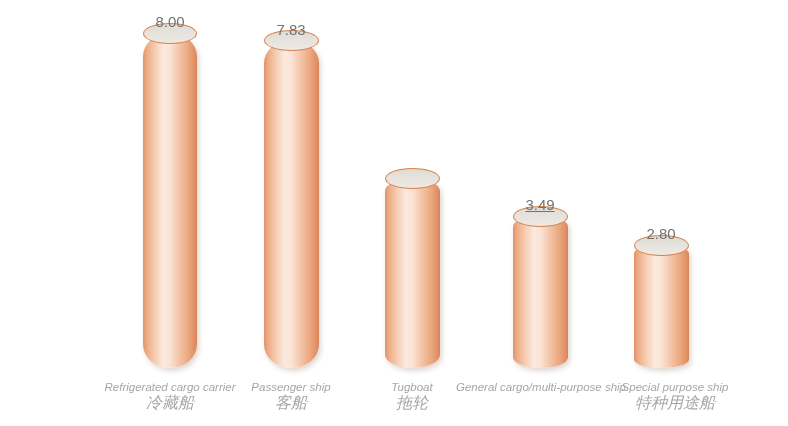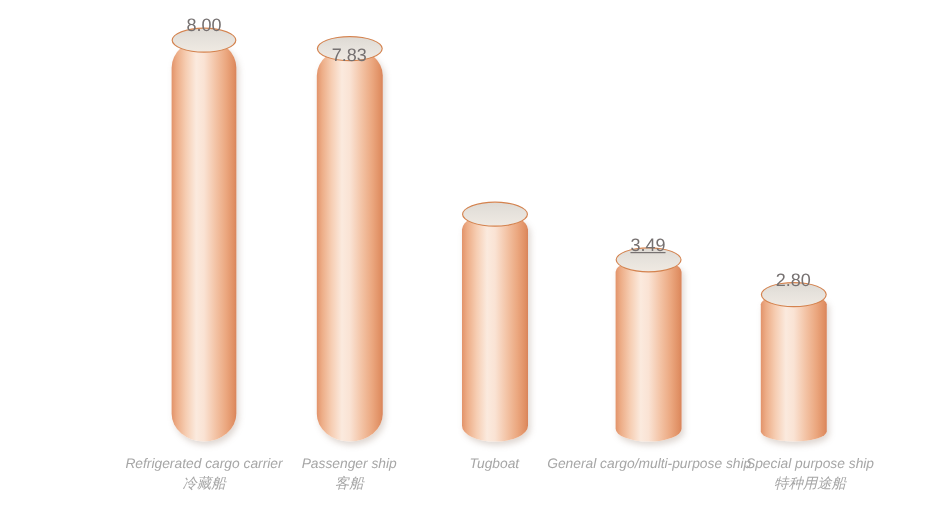--- a/index.html
+++ b/index.html
@@ -73,41 +73,41 @@
     position: absolute;
     color: #a6a6a6;
     font-size: 11.5px;
     line-height: 15px;
     white-space: nowrap;
     text-align: center;
     font-style: italic;
   }
   .cat-label .cn {
     display: block;
-    font-size: 12px;
+    font-size: 16px;
     line-height: 16px;
   }
 </style>
 </head>
 <body>
 
 <div id="chart-root">
   <div class="plot-area">
 
     <div class="bar" style="left:143px; top:33px; width:54px; height:335px;">
       <div class="bar-body"></div>
       <div class="bar-top" style="top:-10px; height:21px;"></div>
     </div>
     <div class="bar-value" style="left:120px; top:14px; width:100px;">8.00</div>
 
     <div class="bar" style="left:264px; top:40px; width:55px; height:328px;">
       <div class="bar-body"></div>
       <div class="bar-top" style="top:-10px; height:21px;"></div>
     </div>
-    <div class="bar-value" style="left:241px; top:39px; width:100px;">7.83</div>
+    <div class="bar-value" style="left:241px; top:22px; width:100px;">7.83</div>
 
     <div class="bar" style="left:385px; top:178px; width:55px; height:190px;">
       <div class="bar-body"></div>
       <div class="bar-top" style="top:-10px; height:21px;"></div>
     </div>
 
     <div class="bar" style="left:513px; top:216px; width:55px; height:152px;">
       <div class="bar-body"></div>
       <div class="bar-top" style="top:-10px; height:21px;"></div>
     </div>
@@ -124,20 +124,21 @@
       <span class="cn">冷藏船</span>
     </div>
 
     <div class="cat-label" style="left:221px; top:380px; width:140px;">
       <span>Passenger ship</span>
       <span class="cn">客船</span>
     </div>
 
     <div class="cat-label" style="left:352px; top:380px; width:120px;">
       <span>Tugboat</span>
+      <span class="cn">拖轮</span>
     </div>
 
     <div class="cat-label" style="left:441px; top:380px; width:200px;">
       <span>General cargo/multi-purpose ship</span>
     </div>
 
     <div class="cat-label" style="left:591px; top:380px; width:168px;">
       <span>Special purpose ship</span>
       <span class="cn">特种用途船</span>
     </div>

